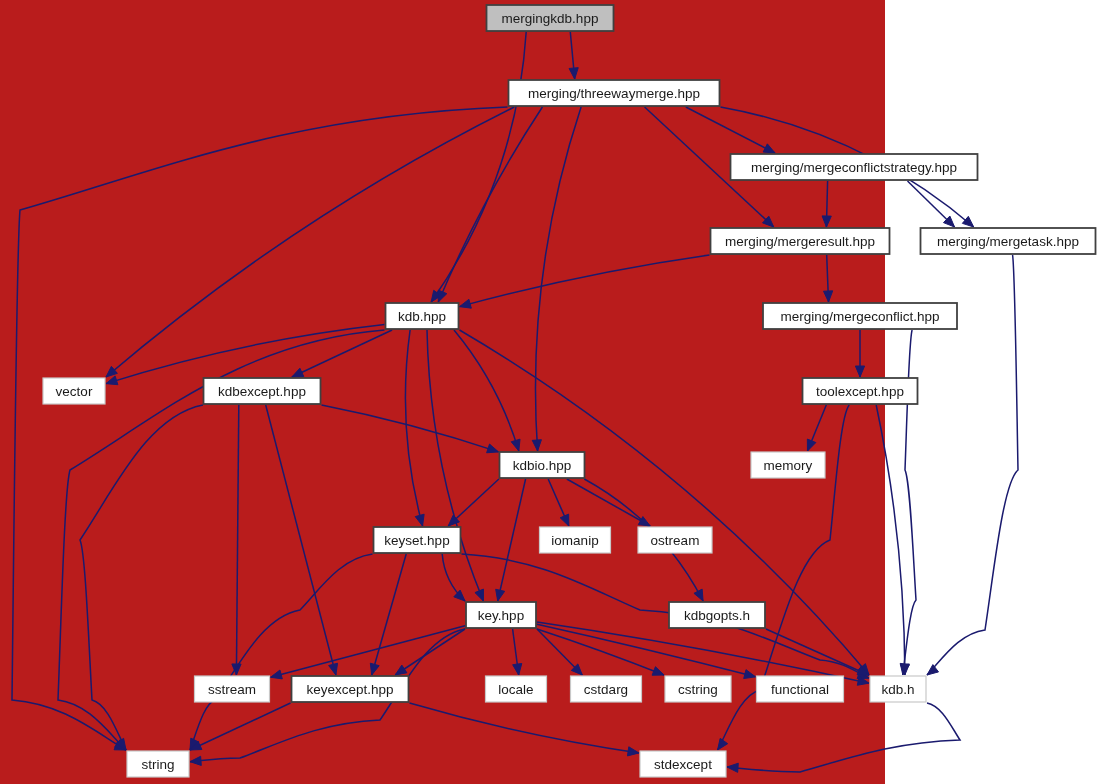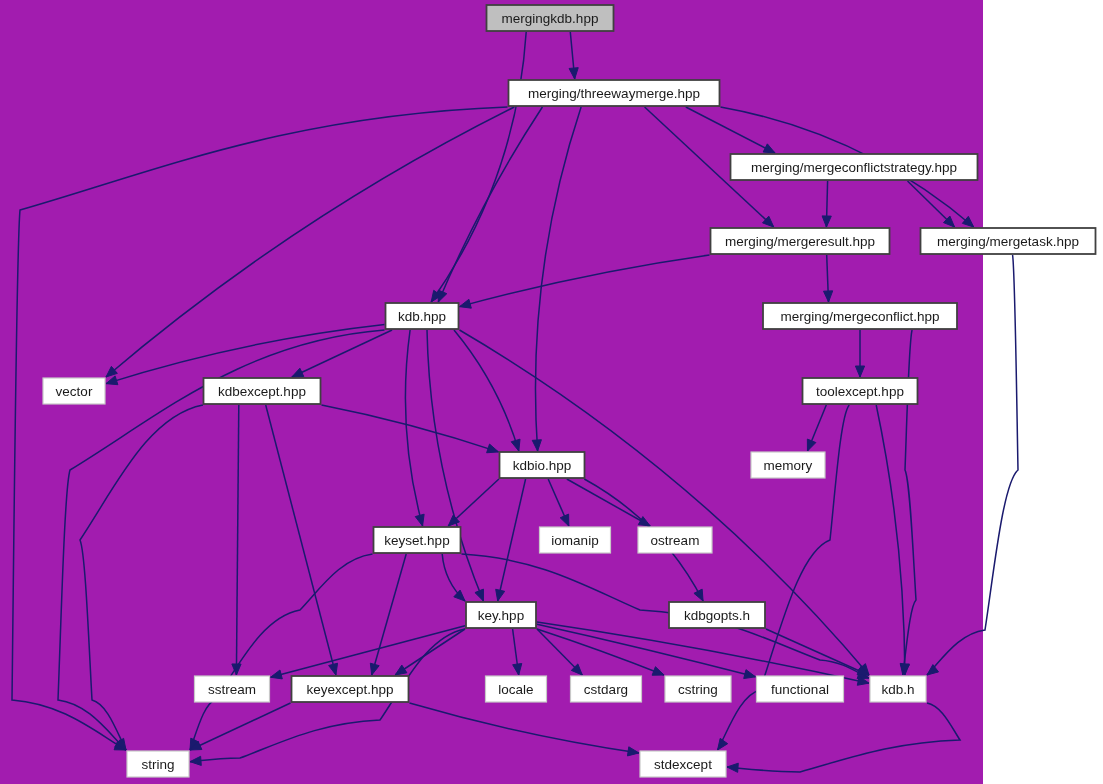--- a/index.html
+++ b/index.html
@@ -8,23 +8,23 @@
     background: #ffffff;
   }
   body {
     width: 1103px;
     height: 784px;
     font-family: "Liberation Sans", sans-serif;
     overflow: hidden;
   }
   #graph-root {
     position: relative;
-    width: 983px;
+    width: 885px;
     height: 784px;
-    background: #a21caf;
+    background: #b91c1c;
   }
   svg#graph-svg {
     position: absolute;
     left: 0;
     top: 0;
     width: 1103px;
     height: 784px;
     display: block;
   }
   .edge-path {

